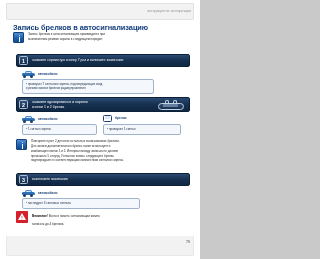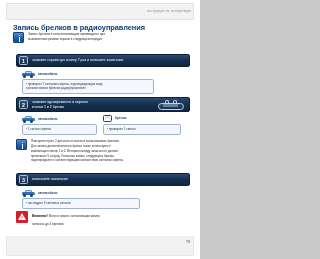--- a/index.html
+++ b/index.html
@@ -319,21 +319,21 @@
   }
 </style>
 </head>
 <body>
 
 <div class="page">
 
   <div class="header-band"></div>
   <div class="header-text">инструкция по эксплуатации</div>
 
-  <div class="doc-title">Запись брелков в радиоуправления</div>
+  <div class="doc-title">Запись брелков в автосигнализацию</div>
 
   <div class="info-row" style="left:13px; top:32px; width:170px;">
     <div class="info-icon"></div>
     <div class="info-text">
       <p>Запись брелков в автосигнализацию производится при</p>
       <p>выключенном режиме охраны в следующем порядке:</p>
     </div>
   </div>
 
   <div class="step-bar" style="left:16px; top:54px; width:174px;">

